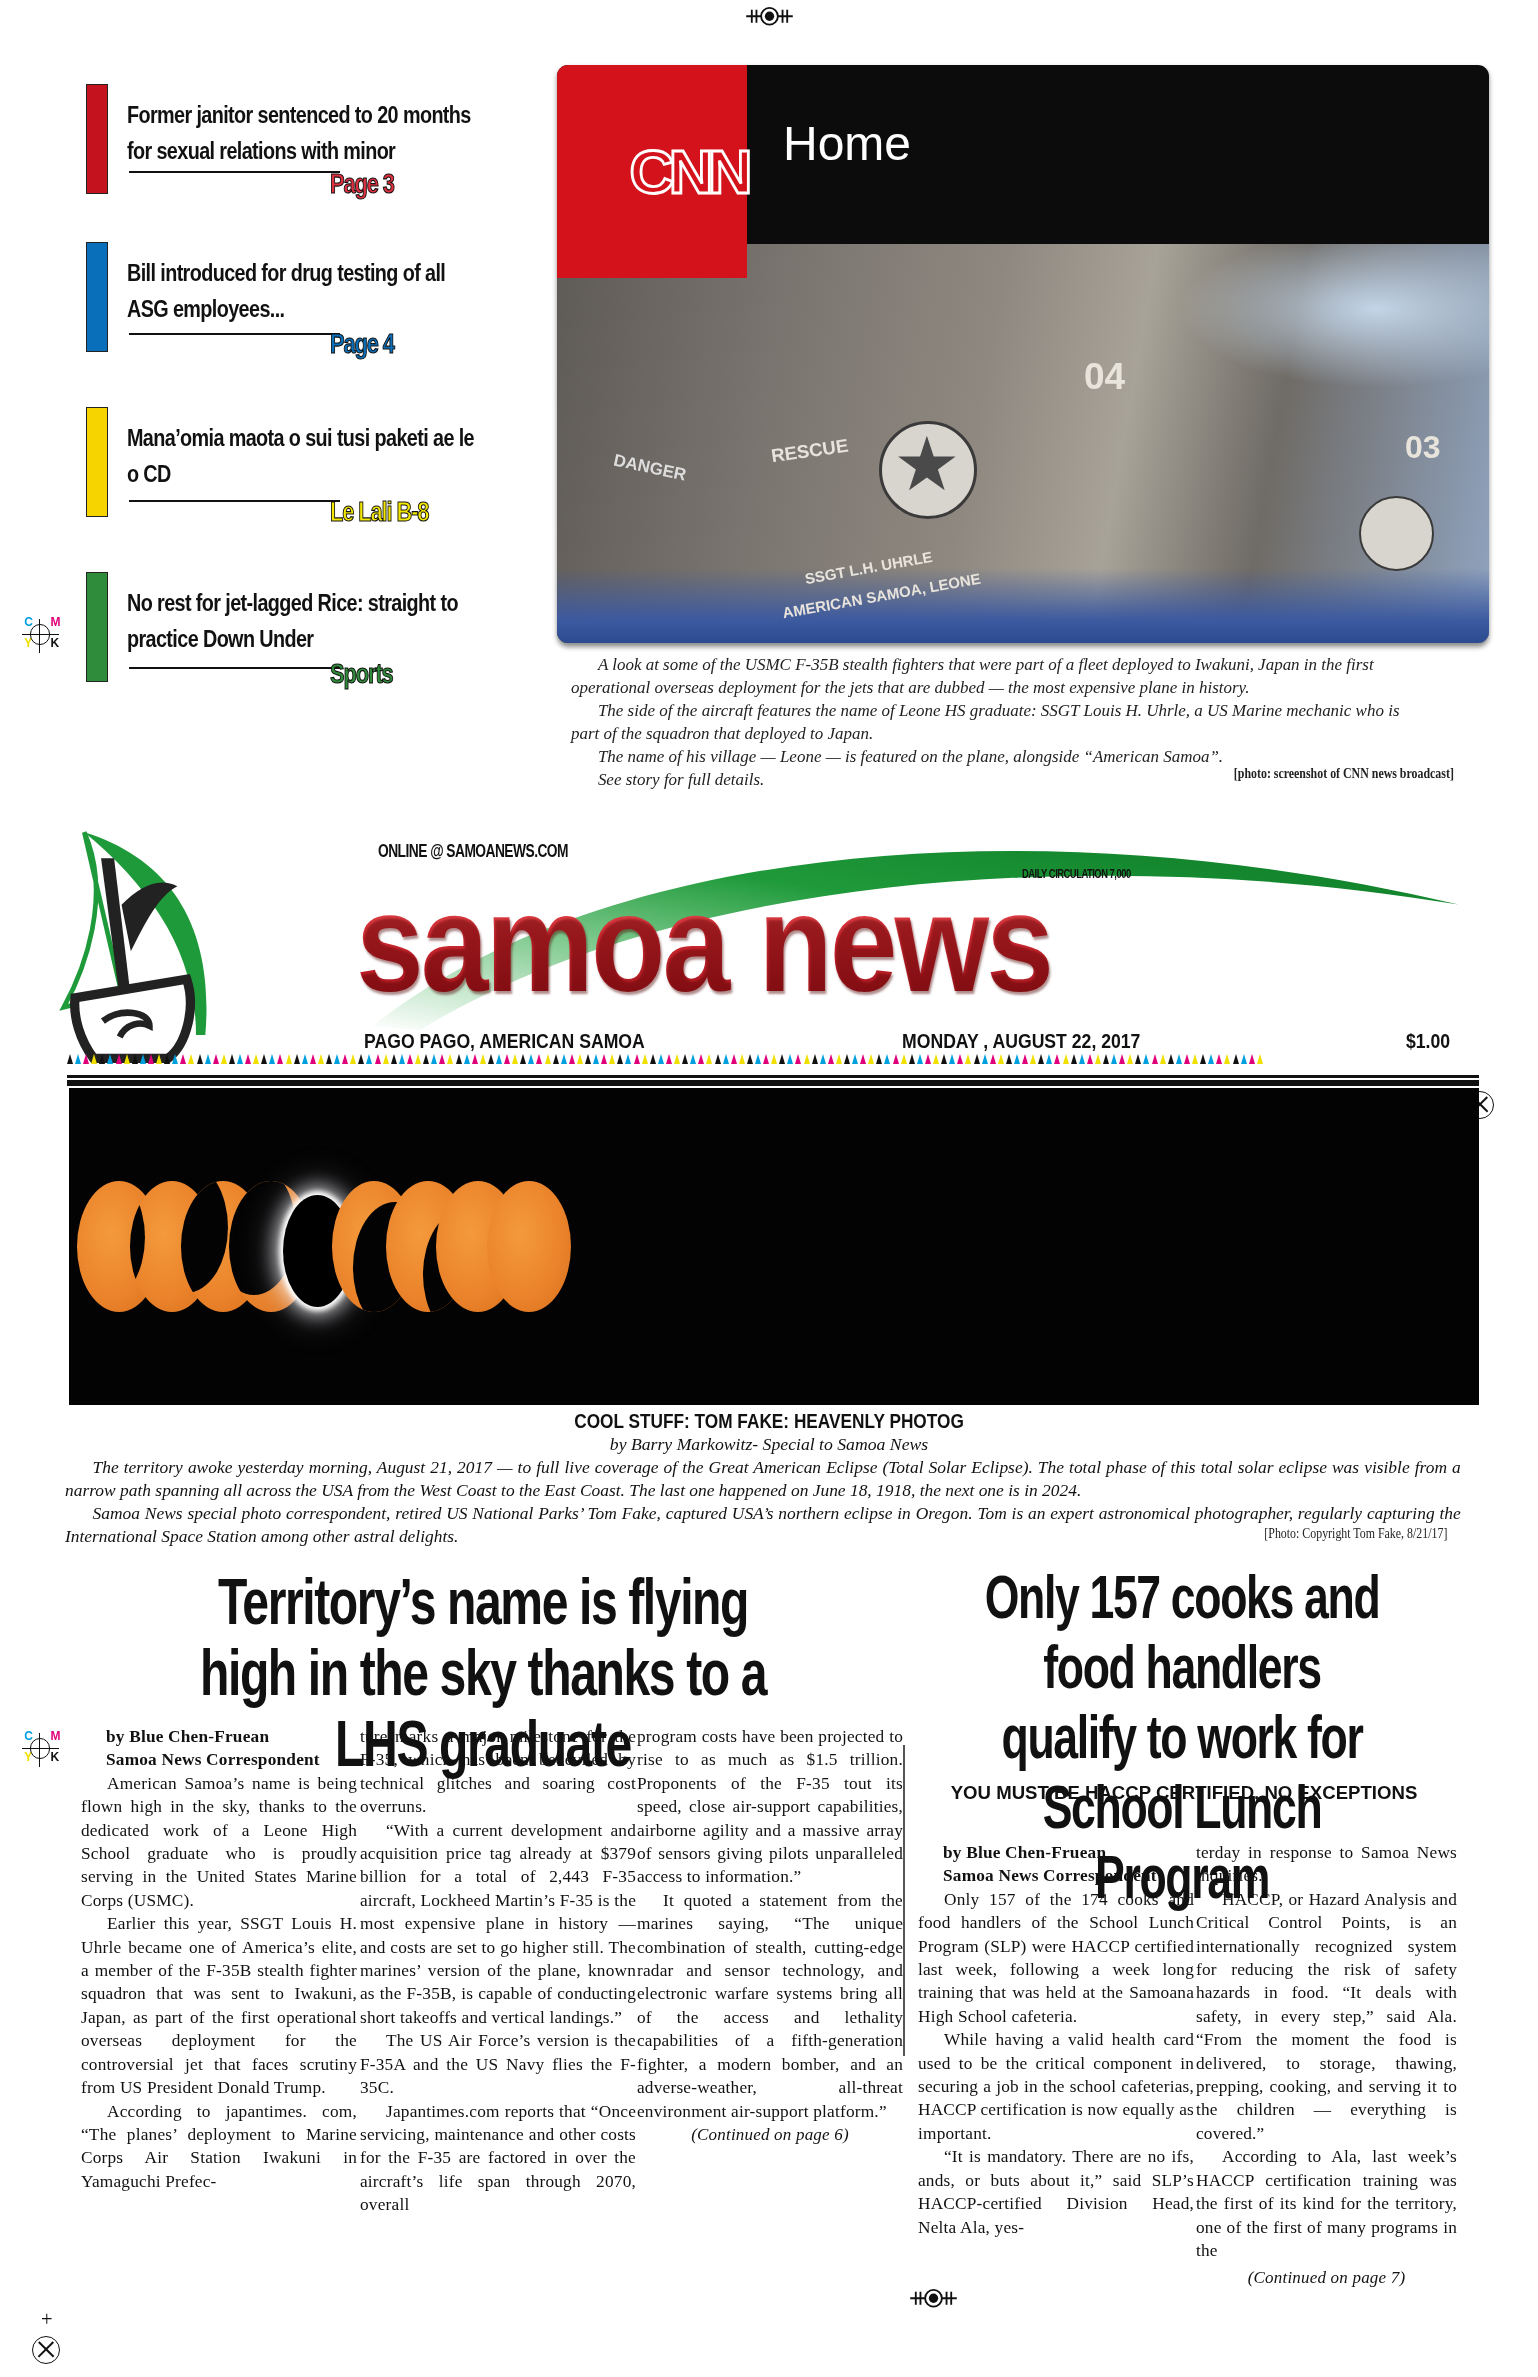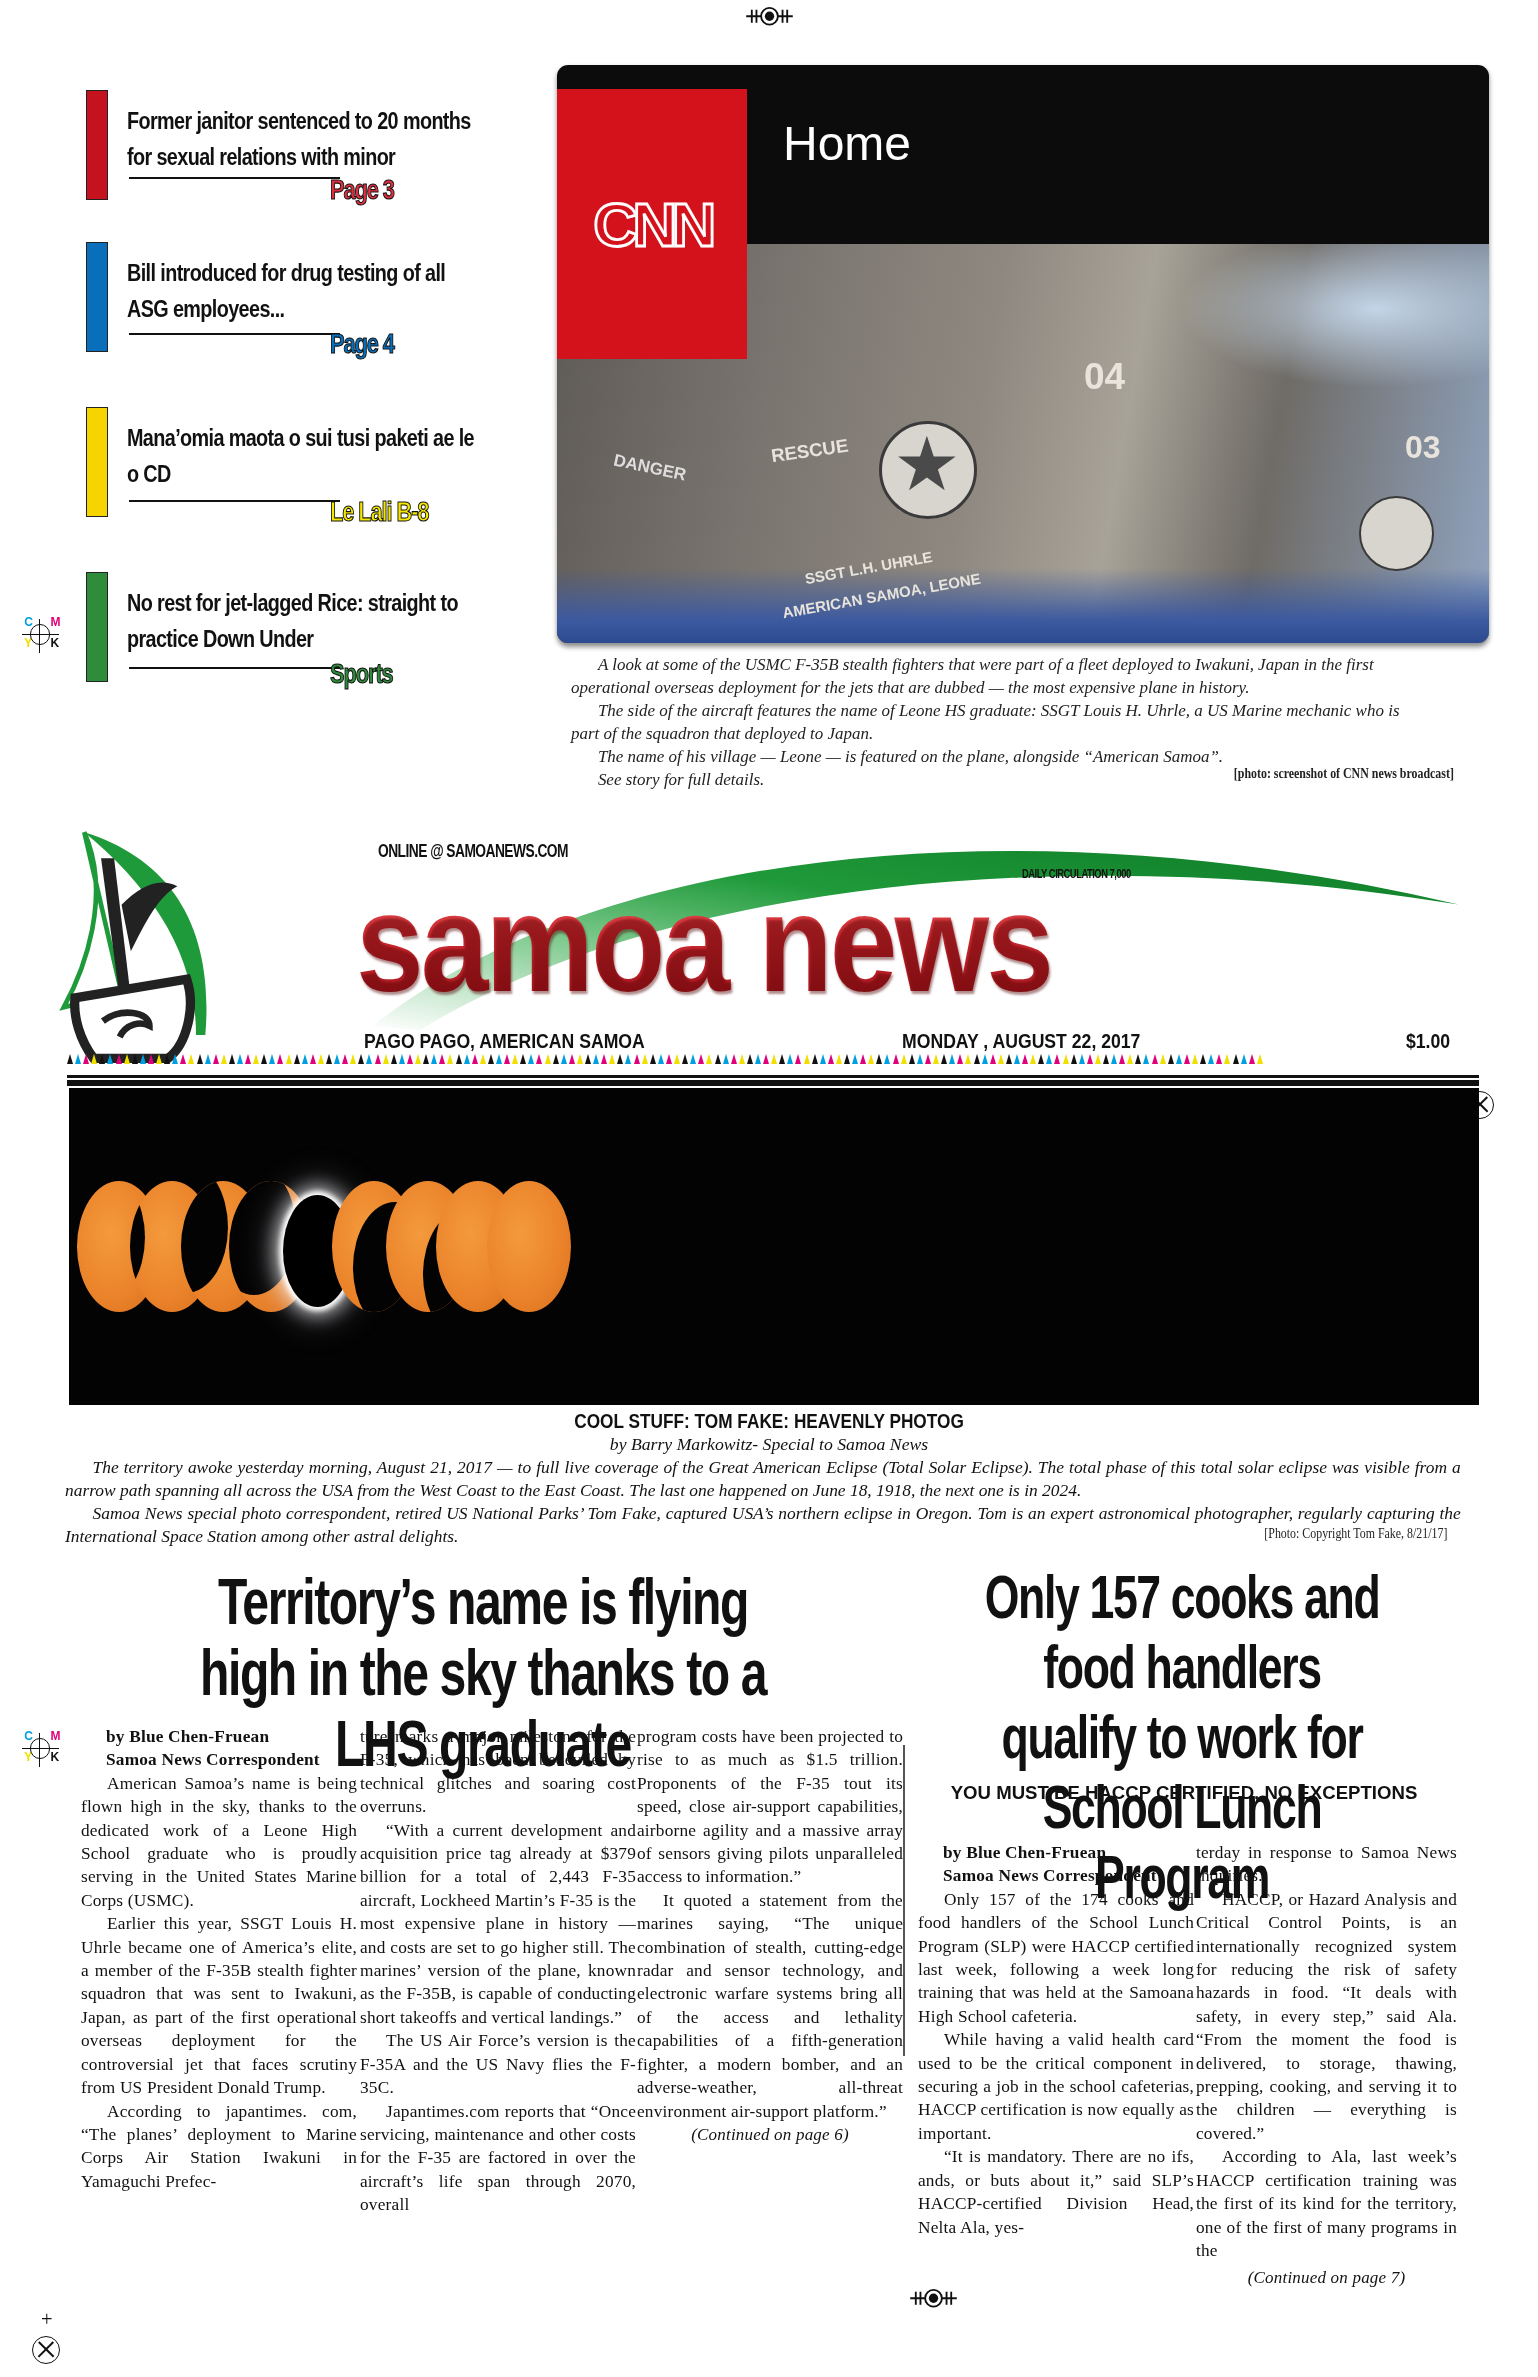--- a/index.html
+++ b/index.html
@@ -31,21 +31,21 @@
 
   
   .teaser { left: 86px; width: 438px; height: 121px; }
   .teaser .bar { position: absolute; left: 0; top: 0; width: 22.4px; height: 110px; border: 1.9px solid #222; }
   .teaser .title { position: absolute; left: 41px; top: 13px; width: 410px; font-family: "Liberation Sans", sans-serif; font-weight: bold; font-size: 23px; line-height: 36px; letter-spacing: -0.7px; transform: scaleX(0.86); transform-origin: left top; color: #111; }
   .teaser .rule { position: absolute; left: 43px; top: 87px; width: 211px; height: 1.9px; background: #111; }
   .teaser .page { position: absolute; left: 244px; top: 84px; font-family: "Liberation Sans", sans-serif; font-weight: bold; font-size: 28px; letter-spacing: -1.4px; transform: scaleX(0.78); transform-origin: left top; -webkit-text-stroke: 1.1px #111; white-space: nowrap; }
 
   
   .cnn { left: 557px; top: 65px; width: 932px; height: 578px; border-radius: 11.2px; overflow: hidden; background: #0c0c0c; box-shadow: 0 3.7px 5.6px rgba(0,0,0,0.45); }
-  .cnn .logo { position: absolute; left: 0; top: 0; width: 190px; height: 270px; background: #d4121b; display: flex; align-items: center; justify-content: center; margin-top: 24px; }
+  .cnn .logo { position: absolute; left: 0; top: 0; width: 190px; height: 213px; background: #d4121b; display: flex; align-items: center; justify-content: flex-end; }
   .cnn .logo span { font-family: "Liberation Sans", sans-serif; font-weight: bold; font-size: 62px; color: transparent; -webkit-text-stroke: 2.8px #fff; letter-spacing: -5.6px; }
   .cnn .home { position: absolute; left: 226px; top: 51px; font-family: "Liberation Sans", sans-serif; font-size: 48px; color: #fff; }
   .cnn .photo { position: absolute; left: 0; top: 179px; width: 932px; height: 399px;
     background:
       radial-gradient(ellipse 280px 112px at 820px 65px, #c3d5e8 0%, rgba(195,213,232,0) 70%),
       linear-gradient(100deg, #5e5a56 0%, #7b7670 25%, #8e8880 45%, #a8a398 60%, #6f6b66 75%, #90a4c0 100%);
   }
   .cnn .photo .sky { position: absolute; left: 0; bottom: 0; width: 932px; height: 75px; background: linear-gradient(180deg, rgba(60,90,160,0) 0%, #3c5aa0 70%, #2c4a90 100%); }
   .cnn .photo .roundel { position: absolute; left: 322px; top: 177px; width: 98px; height: 98px; border-radius: 50%; background: #d8d5cf; border: 3.7px solid #3a3a3a; }
   .cnn .photo .roundel::after { content: "★"; position: absolute; left: 11.2px; top: -3.7px; font-size: 75px; color: #4a4a4a; }
@@ -138,21 +138,21 @@
 <div class="abs cmyk" style="left:20.5px; top:1729px;">
   <span class="c">C</span>
   <span class="m">M</span>
   <span class="y">Y</span>
   <span class="k">K</span>
   <i></i>
     <b class="h"></b>
     <b class="v"></b>
 </div>
 
-<div class="abs teaser" style="top:90px;">
+<div class="abs teaser" style="top:84px;">
   <div class="bar" style="background:#c4121f;"></div>
   <div class="title">Former janitor sentenced to 20 months for sexual relations with minor</div>
   <div class="rule"></div>
   <div class="page" style="color:#e03040;">Page 3</div>
 </div>
 <div class="abs teaser" style="top:242px;">
   <div class="bar" style="background:#0a6fba;"></div>
   <div class="title">Bill introduced for drug testing of all ASG employees...</div>
   <div class="rule" style="top:91px;"></div>
   <div class="page" style="color:#0a6fba; top:86px;">Page 4</div>

